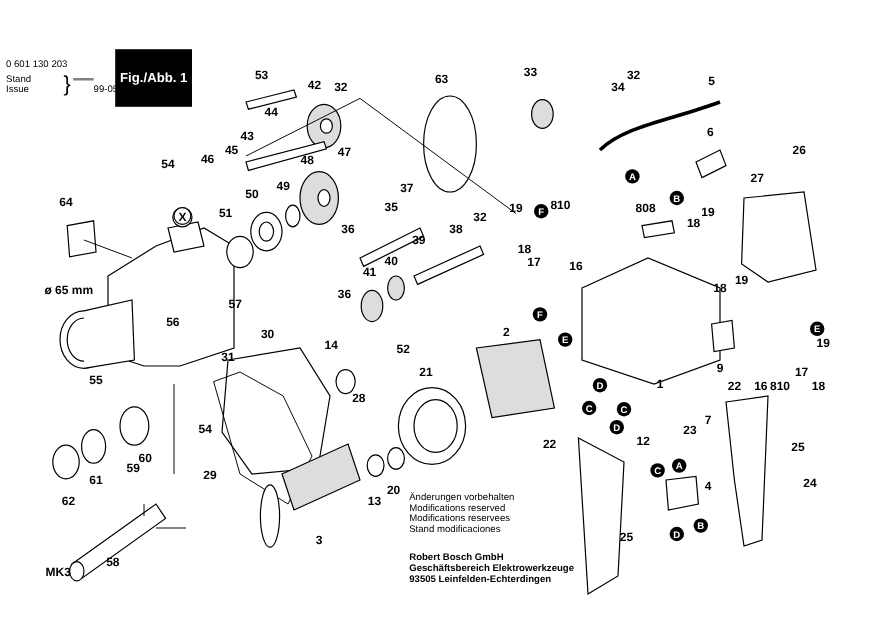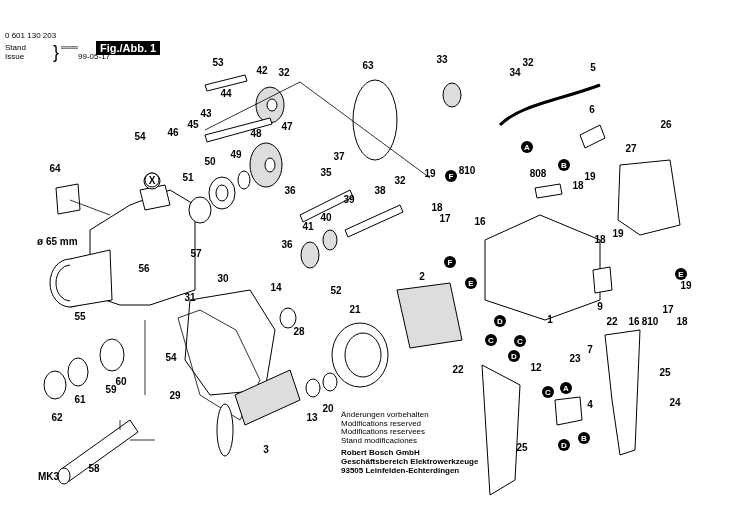--- a/index.html
+++ b/index.html
@@ -1,18 +1,18 @@
 <!DOCTYPE html>
 <html><head>
 <meta charset="utf-8">
 <style>
   html, body { margin:0; padding:0; background:#fff; }
   body { width:730px; height:516px; position:relative; overflow:hidden; font-family:"Liberation Sans", sans-serif; color:#000; }
-  .hdr { position:absolute; font-size:8px; line-height:10px; }
-  .fig { position:absolute; left:96px; top:41px; background:#000; color:#fff; font-weight:bold; font-size:11px; padding:1px 4px; }
+  .hdr { position:absolute; font-size:8px; line-height:10px;margin-top:18px; }
+  .fig { position:absolute; left:96px; top:41px; background:#000; color:#fff; font-weight:bold; font-size:11px; padding:18px 4px; }
   .notes { position:absolute; left:341px; top:411px; font-size:8px; line-height:8.6px; }
   .notes .b { font-weight:bold; }
   svg { position:absolute; left:0; top:0; }
   .lbl { font-family:"Liberation Sans", sans-serif; font-size:10px; font-weight:bold; fill:#000; }
   .ln { stroke:#000; stroke-width:0.8; fill:none; }
   .part { stroke:#000; stroke-width:1; fill:#fff; }
   .partg { stroke:#000; stroke-width:1; fill:#ddd; }
   .bub { fill:#000; }
   .bubt { font-family:"Liberation Sans", sans-serif; font-size:8px; font-weight:bold; fill:#fff; }
 </style>
@@ -25,21 +25,21 @@
 <div class="hdr" style="left:53px;top:43px;font-size:18px;line-height:18px;">}</div>
 <div class="hdr" style="left:61px;top:43px;">═══</div>
 <div class="hdr" style="left:78px;top:52px;">99-05-17</div>
 <div class="fig">Fig./Abb. 1</div>
 
 <div class="notes">
   <div>Änderungen vorbehalten</div>
   <div>Modifications reserved</div>
   <div>Modifications reservees</div>
   <div>Stand modificaciones</div>
-  <div class="b" style="margin-top:4px;">Robert Bosch GmbH</div>
+  <div class="b" style="margin-top:16px;">Robert Bosch GmbH</div>
   <div class="b">Geschäftsbereich Elektrowerkzeuge</div>
   <div class="b">93505 Leinfelden-Echterdingen</div>
 </div>
 
 <svg id="diagram" width="730" height="516" viewBox="0 0 730 516">
 
   <g>
     <path class="part" d="M90,230 L130,205 L170,190 L195,205 L195,290 L150,305 L120,305 L90,295 Z"></path>
     <ellipse class="part" cx="70" cy="283" rx="20" ry="24"></ellipse>
     <ellipse class="part" cx="70" cy="283" rx="14" ry="18"></ellipse>

